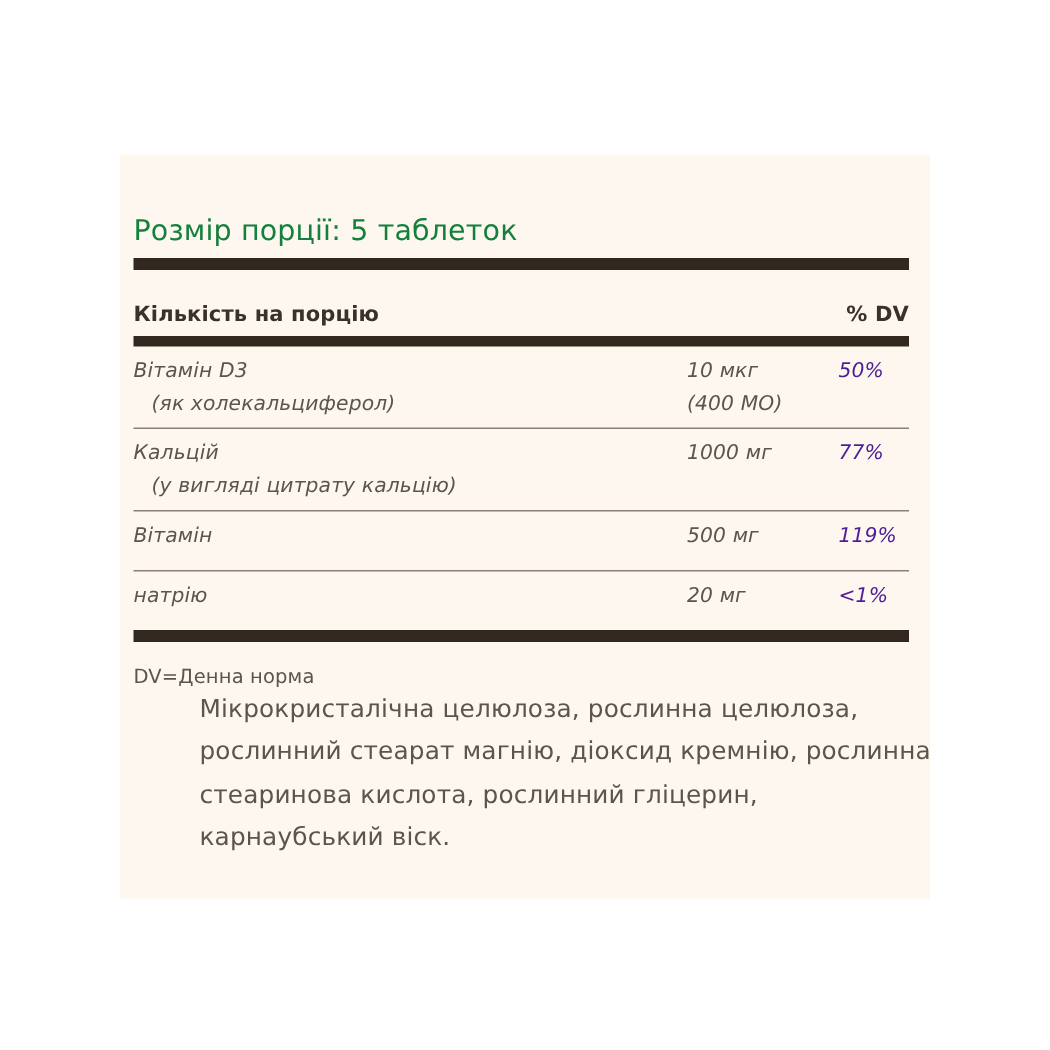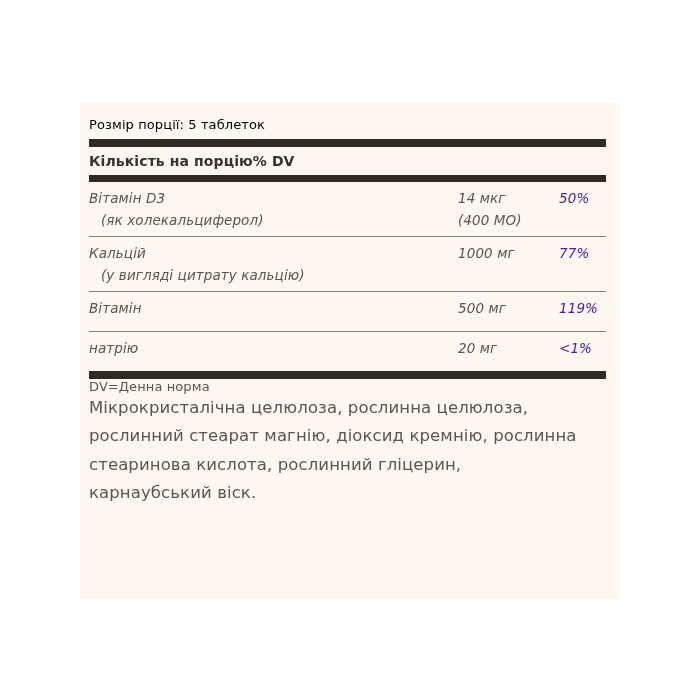--- a/index.html
+++ b/index.html
@@ -27,24 +27,24 @@
 
   .inner {
     position: absolute;
     left: 9px;
     top: 0;
     width: 517px;
   }
 
   
   .serving-size {
-    font-size: 13px;
-    color: #000000;
-    letter-spacing: 0.1px;
-    padding-top: 14px;
+    font-size: 19px;
+    color: #15803d;
+    letter-spacing: 0.1px;
+    padding-top: 40px;
     padding-bottom: 7px;
     white-space: nowrap;
   }
 
   
   .rule-thick {
     height: 8px;
     background: #33281f;
     width: 100%;
   }
@@ -54,24 +54,25 @@
   .rule-thin {
     height: 1px;
     background: #8c8075;
     width: 100%;
   }
 
   
   .amount-header {
     display: flex;
     align-items: center;
+    justify-content: space-between;
     font-size: 14px;
     font-weight: bold;
     color: #3a3128;
-    padding: 6px 0 6px 0;
+    padding: 22px 0 6px 0;
     letter-spacing: 0.1px;
   }
 
   
   .nrow {
     position: relative;
     padding: 5px 0 4px 0;
     min-height: 30px;
     font-style: italic;
   }
@@ -119,38 +120,40 @@
     line-height: 1.66;
     letter-spacing: 0.1px;
     white-space: nowrap;
   }
 
   
   .footnote {
     font-size: 13px;
     color: #5d554b;
     letter-spacing: 0.1px;
+    padding-top: 16px;
     white-space: nowrap;
   }
 
   
   .ing-heading {
     font-size: 16px;
     font-weight: bold;
     color: #3a3128;
     letter-spacing: 0.2px;
     padding-top: 28px;
     padding-bottom: 9px;
   }
   .ing-body {
     font-size: 16.5px;
     color: #5d554b;
     line-height: 1.73;
     letter-spacing: 0.1px;
     width: 500px;
+    margin-left: 44px;
   }
 </style>
 </head>
 <body>
 
 <div id="label-panel">
   <div class="inner">
 
     <div class="serving-size">Розмір порції: 5 таблеток</div>
 
@@ -159,21 +162,21 @@
     <div class="amount-header">
       <span>Кількість на порцію</span>
       <span>% DV</span>
     </div>
 
     <div class="rule-thick slim"></div>
 
     <div class="nrow">
       <div class="name">Вітамін D3</div>
       <div class="sub">(як холекальциферол)</div>
-      <div class="amount">14 мкг</div>
+      <div class="amount">10 мкг</div>
       <div class="amount2">(400 МО)</div>
       <div class="dv">50%</div>
     </div>
 
     <div class="rule-thin"></div>
 
     <div class="nrow">
       <div class="name">Кальцій</div>
       <div class="sub">(у вигляді цитрату кальцію)</div>
       <div class="amount">1000 мг</div>

